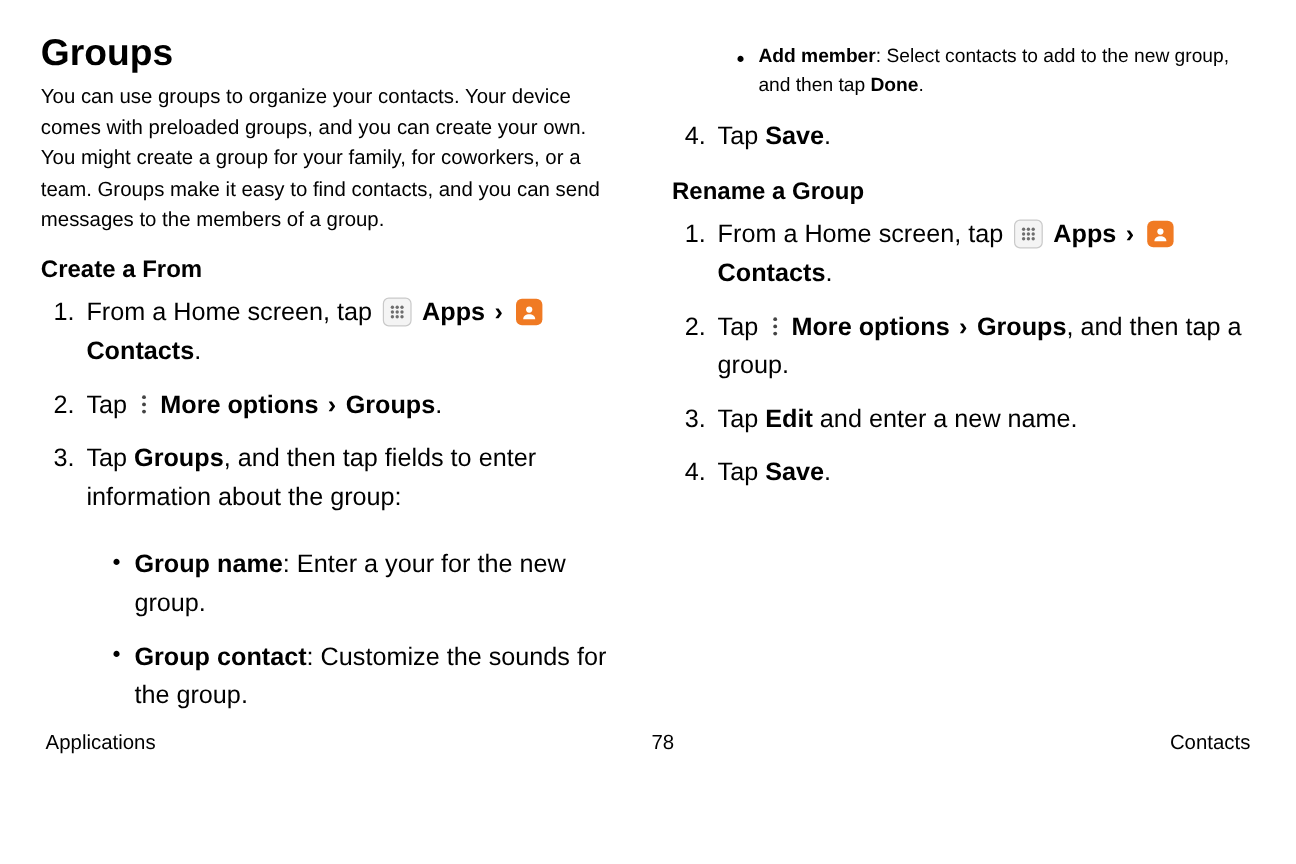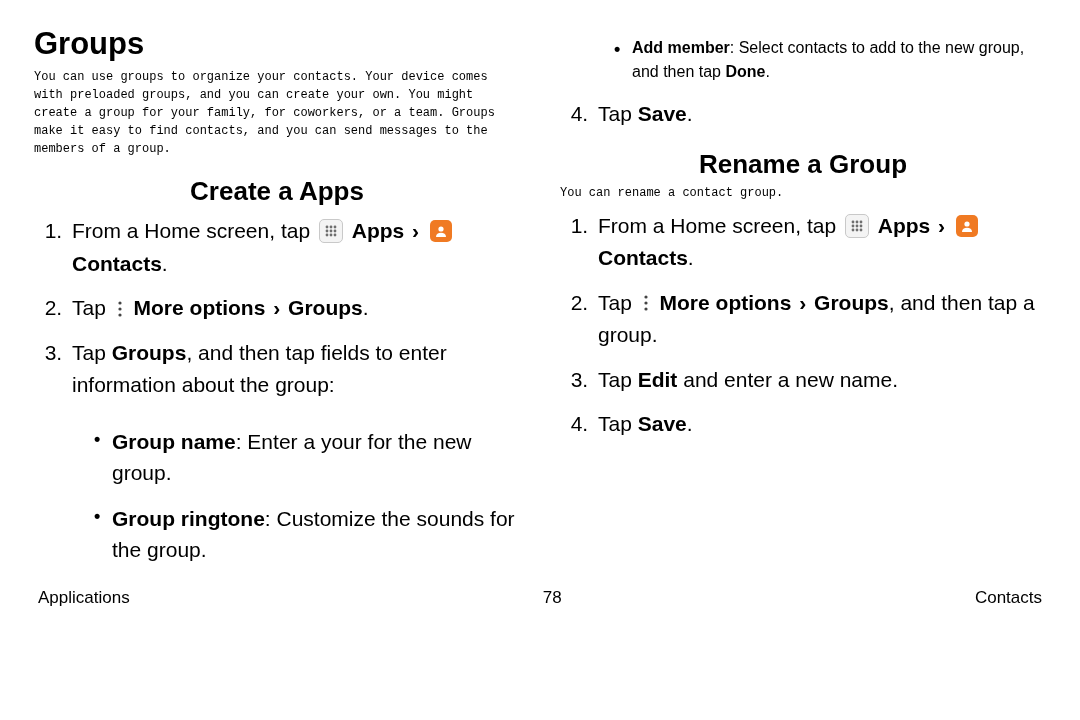--- a/index.html
+++ b/index.html
@@ -28,29 +28,27 @@
     flex: 1;
     min-width: 0;
   }
   h1 {
     margin: 0 0 6px 0;
     font-size: 31px;
     font-weight: 800;
   }
   h2 {
     margin: 18px 0 2px 0;
-    font-size: 26px;
+    font-size: 20px;
     font-weight: 700;
-    text-align: center;
   }
   p {
     margin: 4px 0 8px 0;
-    font-size: 12px;
+    font-size: 17px;
     line-height: 1.5;
-    font-family: Liberation Mono, monospace;
   }
   ol {
     margin: 6px 0 0 0;
     padding-left: 34px;
     font-size: 21px;
     line-height: 1.55;
   }
   ol li {
     margin: 8px 0 12px 0;
     padding-left: 4px;
@@ -118,21 +116,21 @@
 </head>
 <body>
 
 <div class="page">
   <div class="columns">
 
     <div class="col">
       <h1>Groups</h1>
       <p>You can use groups to organize your contacts. Your device comes with preloaded groups, and you can create your own. You might create a group for your family, for coworkers, or a team. Groups make it easy to find contacts, and you can send messages to the members of a group.</p>
 
-      <h2>Create a Apps</h2>
+      <h2>Create a From</h2>
 
       <ol>
         <li>
           <span>From a Home screen, tap </span>
           <span class="icon icon-apps">
             <svg viewBox="0 0 14 14">
                 <g fill="#6e6e6e">
                   <circle cx="3" cy="3" r="1.4"></circle>
                   <circle cx="7" cy="3" r="1.4"></circle>
                   <circle cx="11" cy="3" r="1.4"></circle>
@@ -172,41 +170,40 @@
           <span class="b">Groups</span><span>.</span>
         </li>
 
         <li>
           <span>Tap </span><span class="b">Groups</span><span>, and then tap fields to enter information about the group:</span>
           <ul>
             <li>
               <span class="b">Group name</span><span>: Enter a your for the new group.</span>
             </li>
             <li>
-              <span class="b">Group ringtone</span><span>: Customize the sounds for the group.</span>
+              <span class="b">Group contact</span><span>: Customize the sounds for the group.</span>
             </li>
           </ul>
         </li>
       </ol>
     </div>
 
     <div class="col">
       <ul style="padding-left:54px; margin-top:0;">
         <li>
           <span class="b">Add member</span><span>: Select contacts to add to the new group, and then tap </span><span class="b">Done</span><span>.</span>
         </li>
       </ul>
       <ol start="4">
         <li>
           <span>Tap </span><span class="b">Save</span><span>.</span>
         </li>
       </ol>
 
       <h2>Rename a Group</h2>
-      <p>You can rename a contact group.</p>
 
       <ol>
         <li>
           <span>From a Home screen, tap </span>
           <span class="icon icon-apps">
             <svg viewBox="0 0 14 14">
                 <g fill="#6e6e6e">
                   <circle cx="3" cy="3" r="1.4"></circle>
                   <circle cx="7" cy="3" r="1.4"></circle>
                   <circle cx="11" cy="3" r="1.4"></circle>

